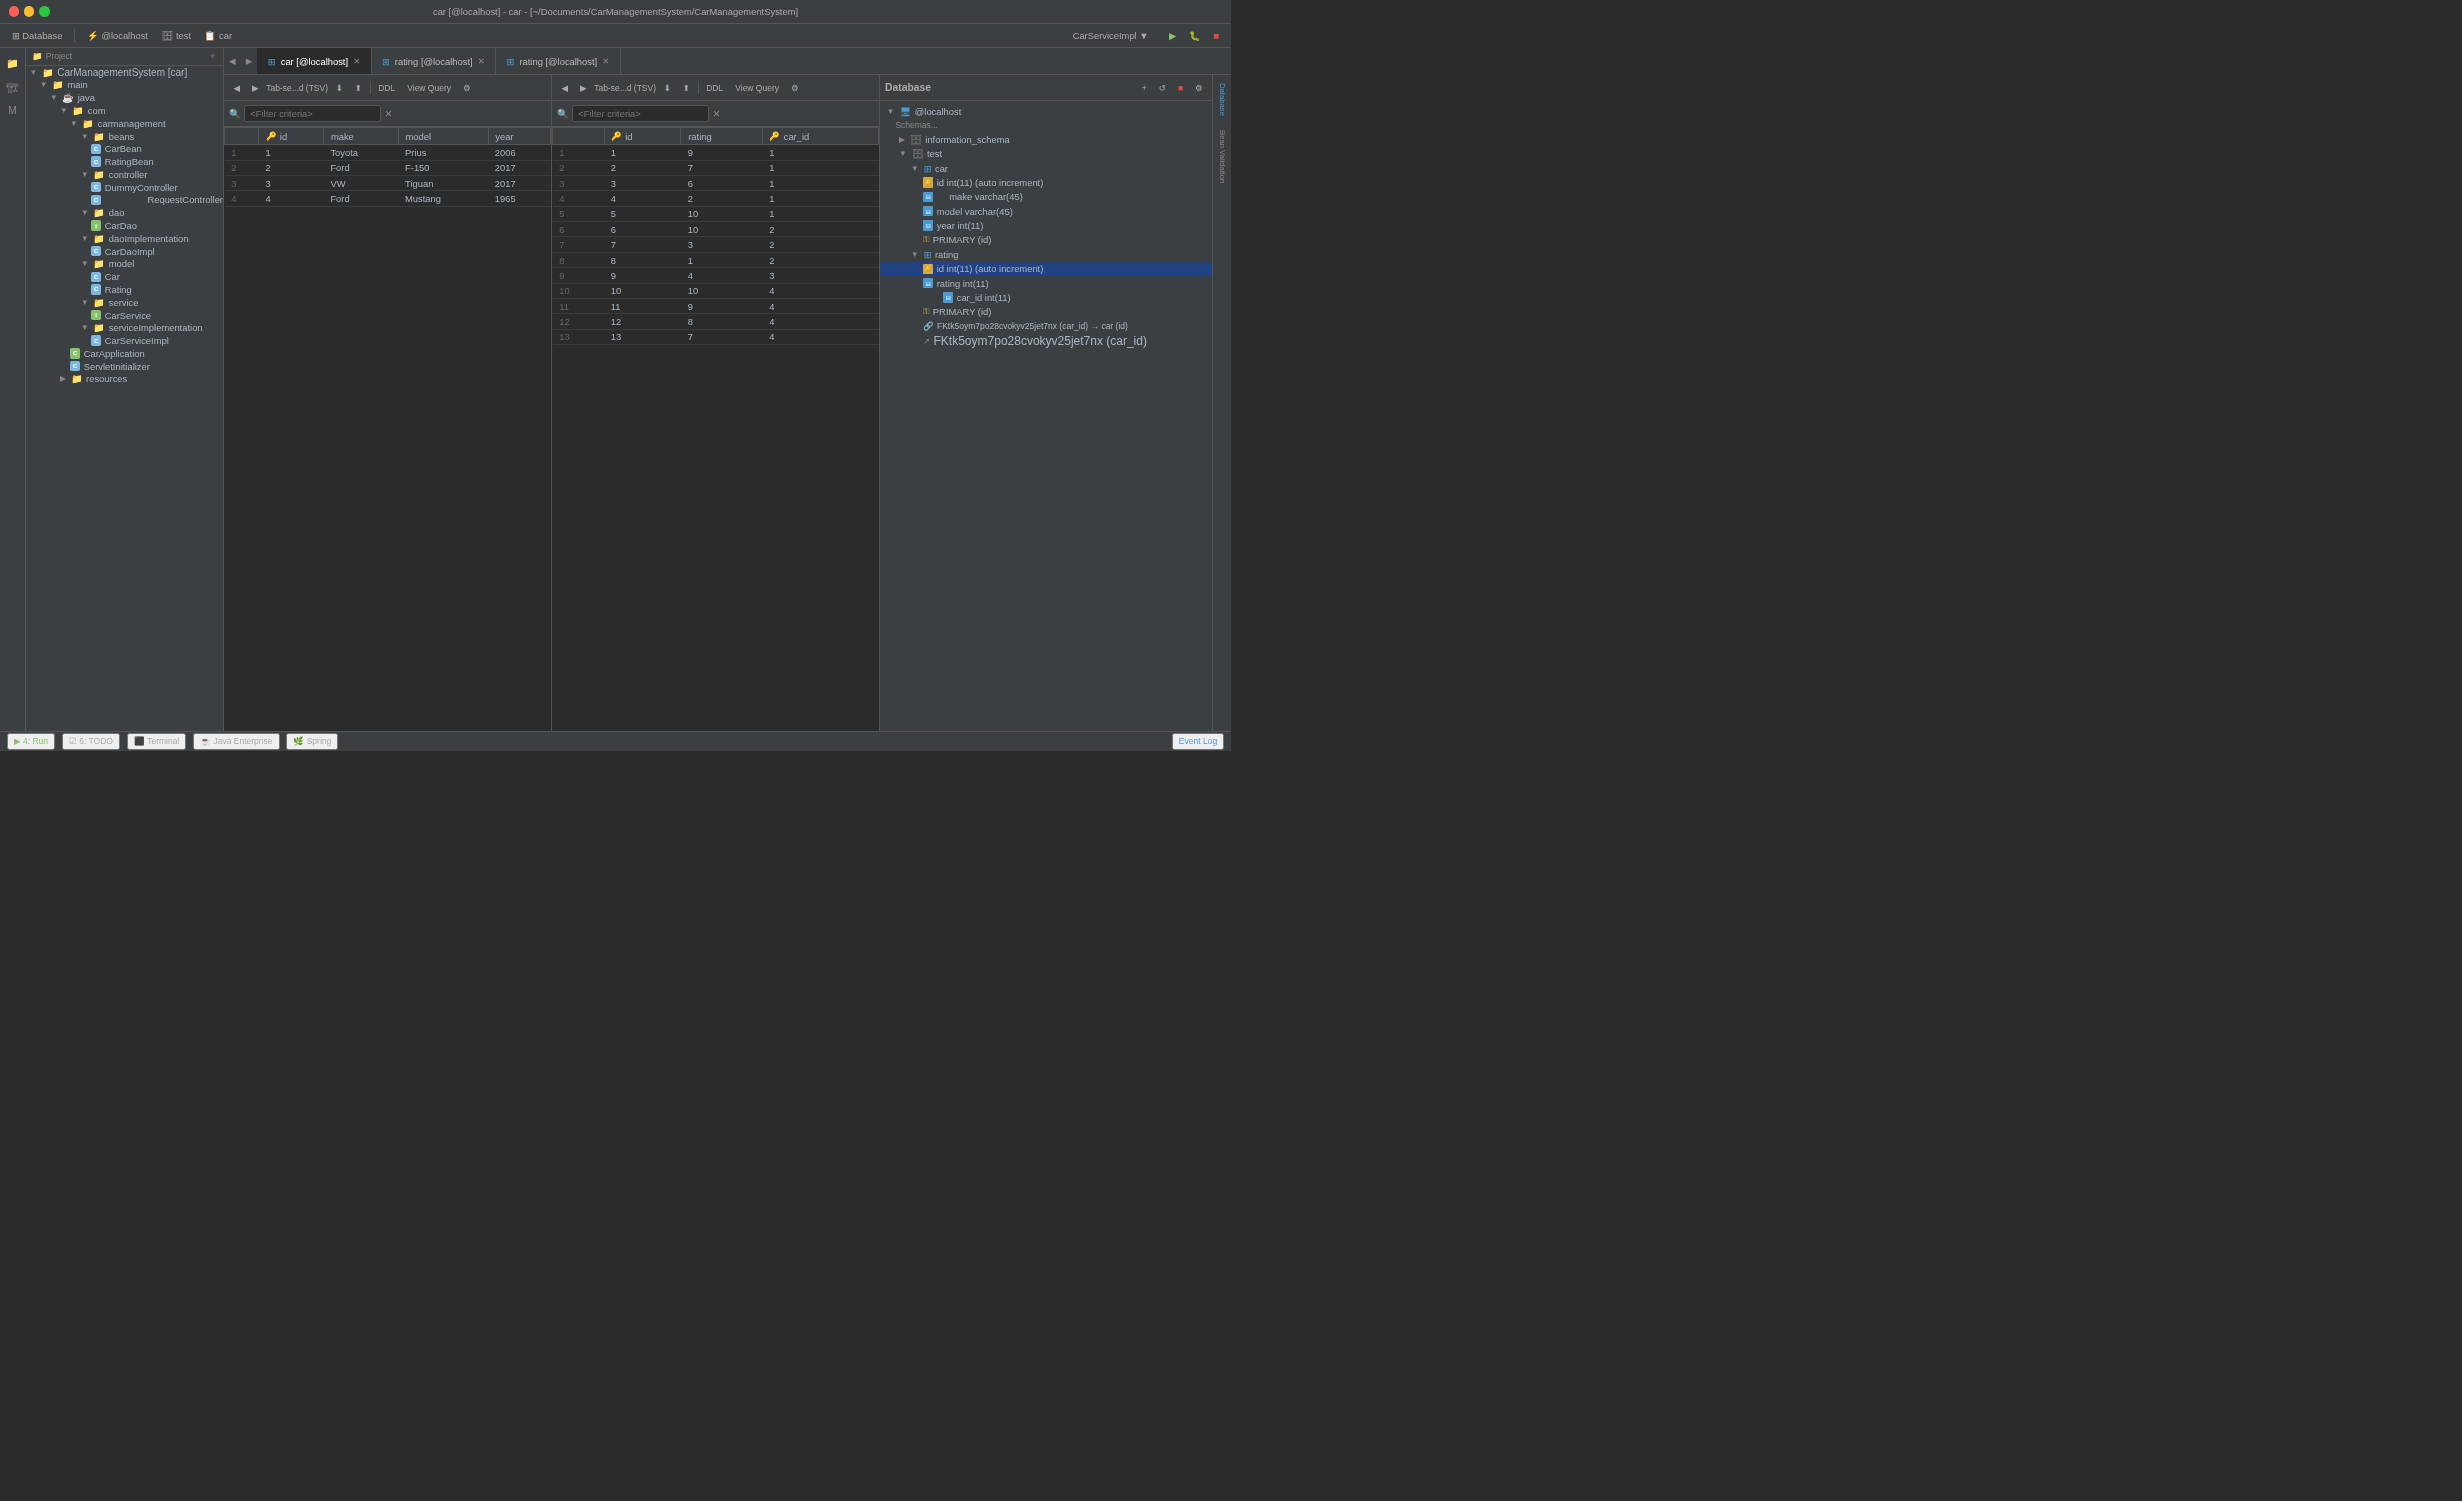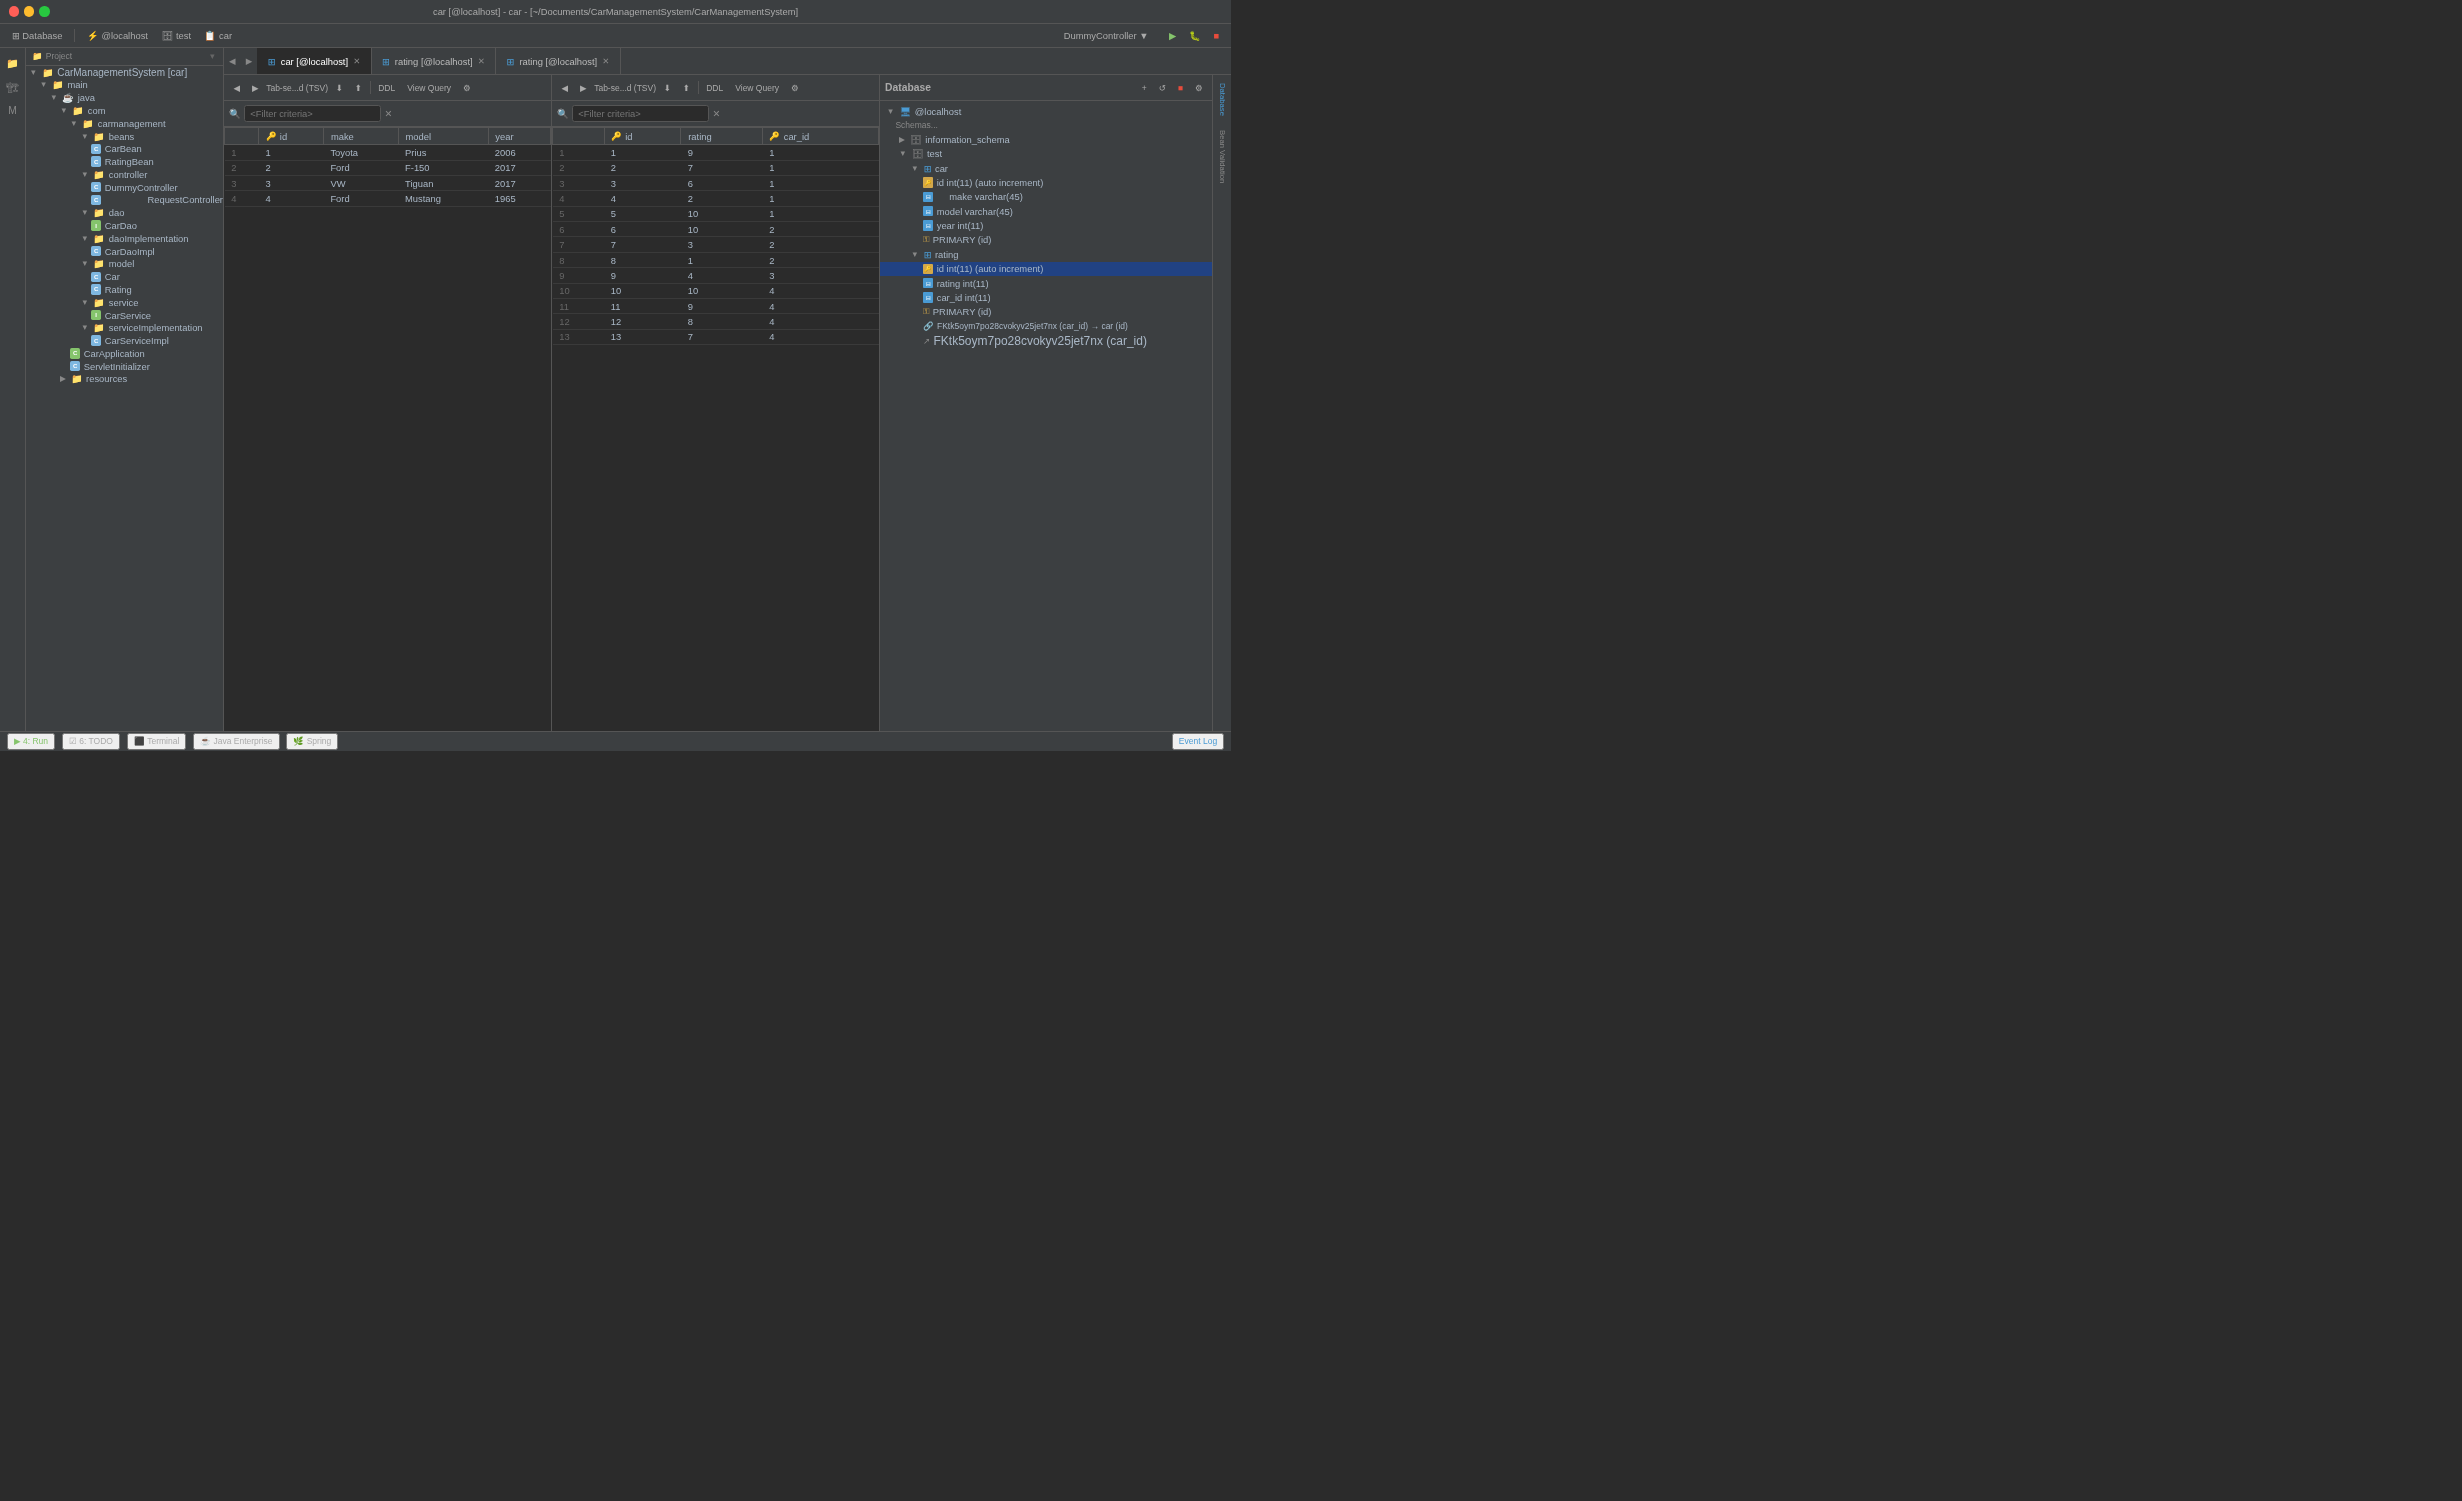--- a/index.html
+++ b/index.html
@@ -109,21 +109,21 @@
   <div class="titlebar-text">car [@localhost] - car - [~/Documents/CarManagementSystem/CarManagementSystem]</div>
 </div>
 
 <div class="top-toolbar">
   <button class="toolbar-btn">⊞ Database</button>
   <div class="toolbar-separator"></div>
   <button class="toolbar-btn">⚡ @localhost</button>
   <button class="toolbar-btn">🗄 test</button>
   <button class="toolbar-btn">📋 car</button>
   <div style="flex:1"></div>
-  <button class="toolbar-btn">DummyController ▼</button>
+  <button class="toolbar-btn">CarServiceImpl ▼</button>
   <div style="display:flex;gap:2.6px;margin-left:6.8px;">
     <button class="toolbar-btn" style="color:#85c46c;">▶</button>
     <button class="toolbar-btn" style="color:#4a9bd4;">🐛</button>
     <button class="toolbar-btn" style="color:#e74c3c;">■</button>
   </div>
 </div>
 
 <div style="display:flex; height:calc(751px - 48px - 20.5px); position:relative;">
 
   <div class="left-icons">
@@ -542,21 +542,21 @@
           </div>
 
           <div class="db-item selected" style="padding-left:43px;">
             <span class="db-key-field">🔑</span>
             <span>id int(11) (auto increment)</span>
           </div>
           <div class="db-item" style="padding-left:43px;">
             <span class="db-field-icon">⊟</span>
             <span>rating int(11)</span>
           </div>
-          <div class="db-item" style="padding-left:43px;">
+          <div class="db-item" style="padding-left:63px;">
             <span class="db-field-icon">⊟</span>
             <span>car_id int(11)</span>
           </div>
           <div class="db-item" style="padding-left:43px;">
             <span style="color:#d4a849; font-size:8.5px;">⚿</span>
             <span>PRIMARY (id)</span>
           </div>
           <div class="db-item" style="padding-left:43px;">
             <span style="color:#888; font-size:8.5px;">🔗</span>
             <span style="font-size:8.5px;">FKtk5oym7po28cvokyv25jet7nx (car_id) → car (id)</span>

